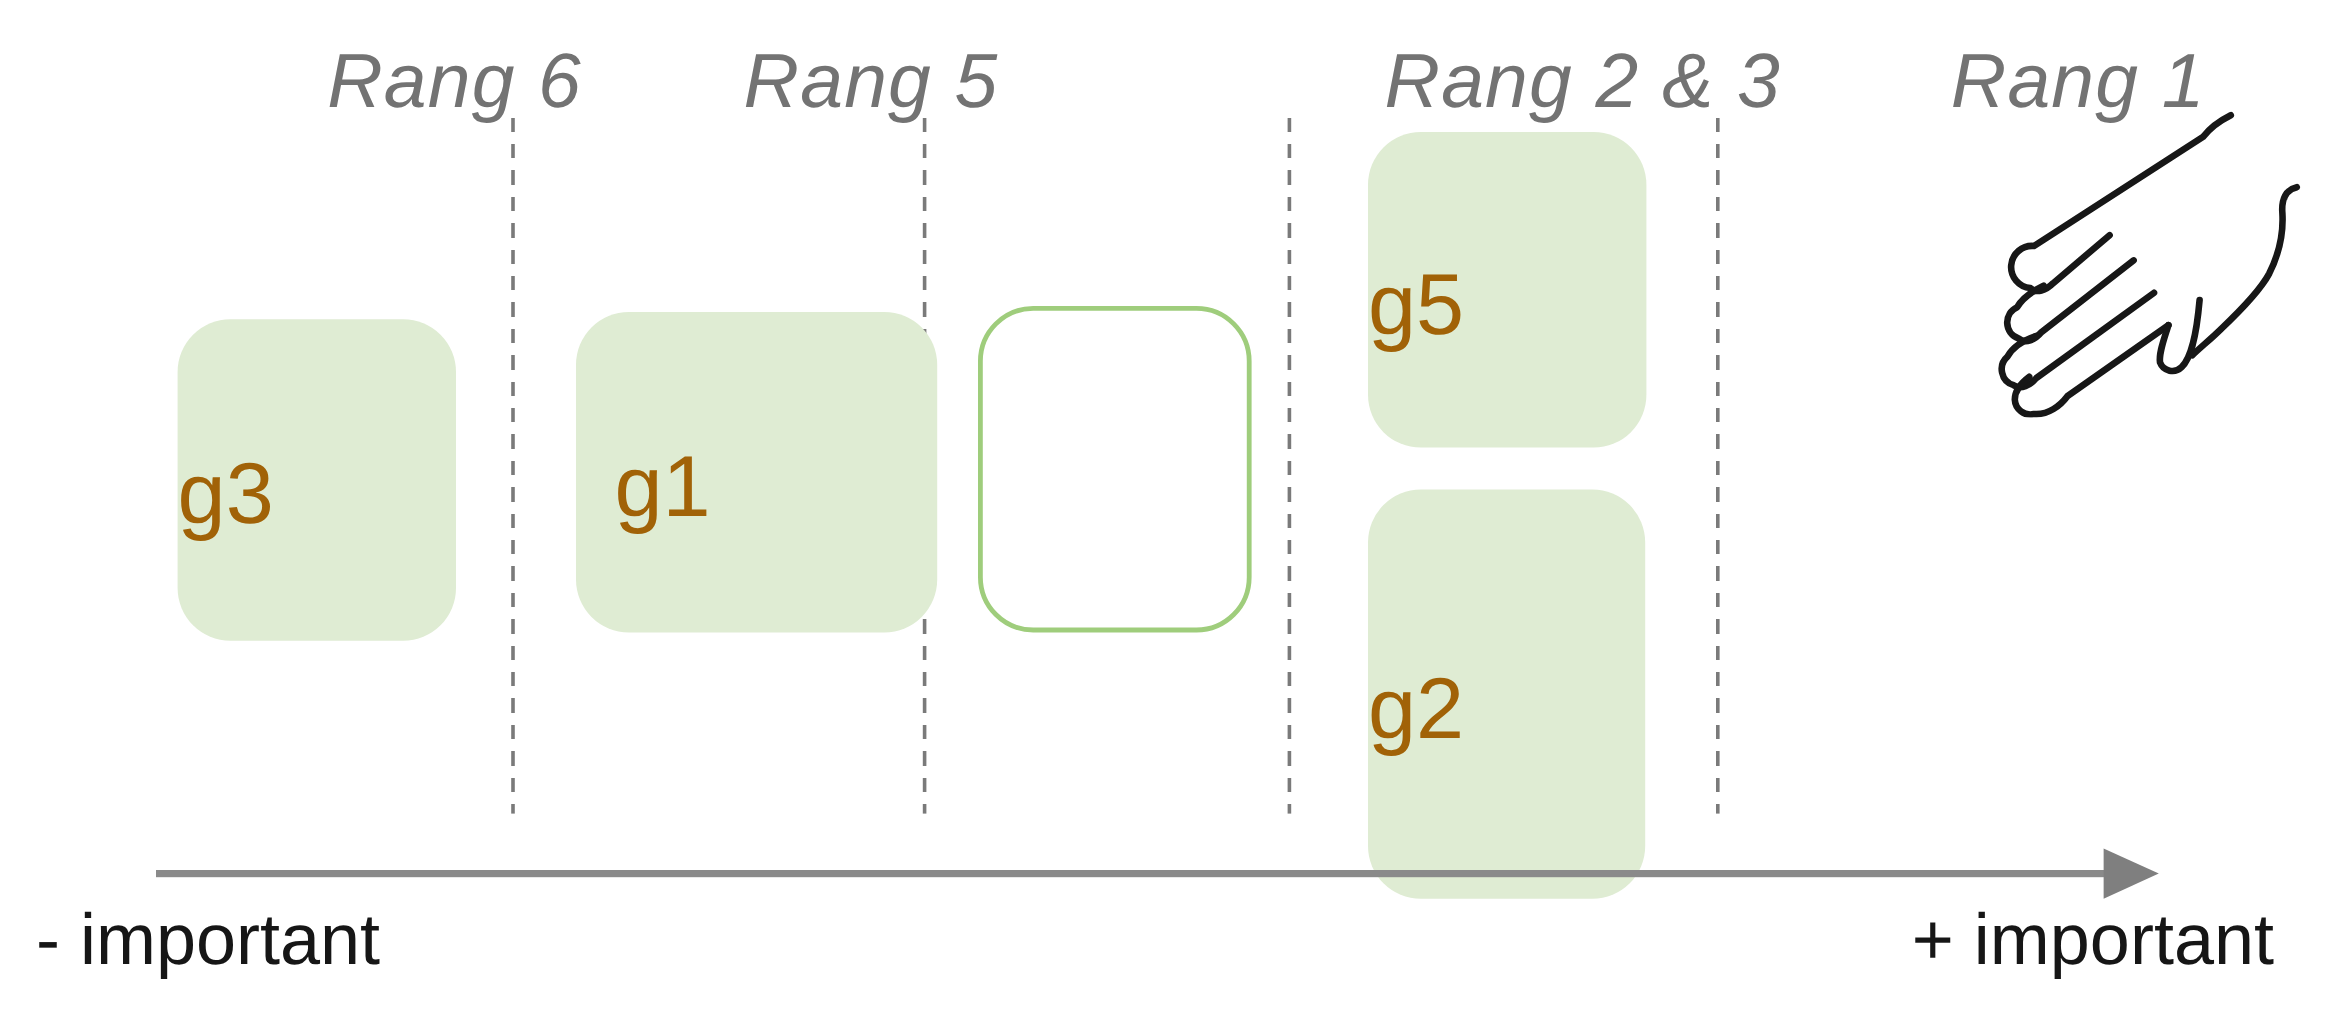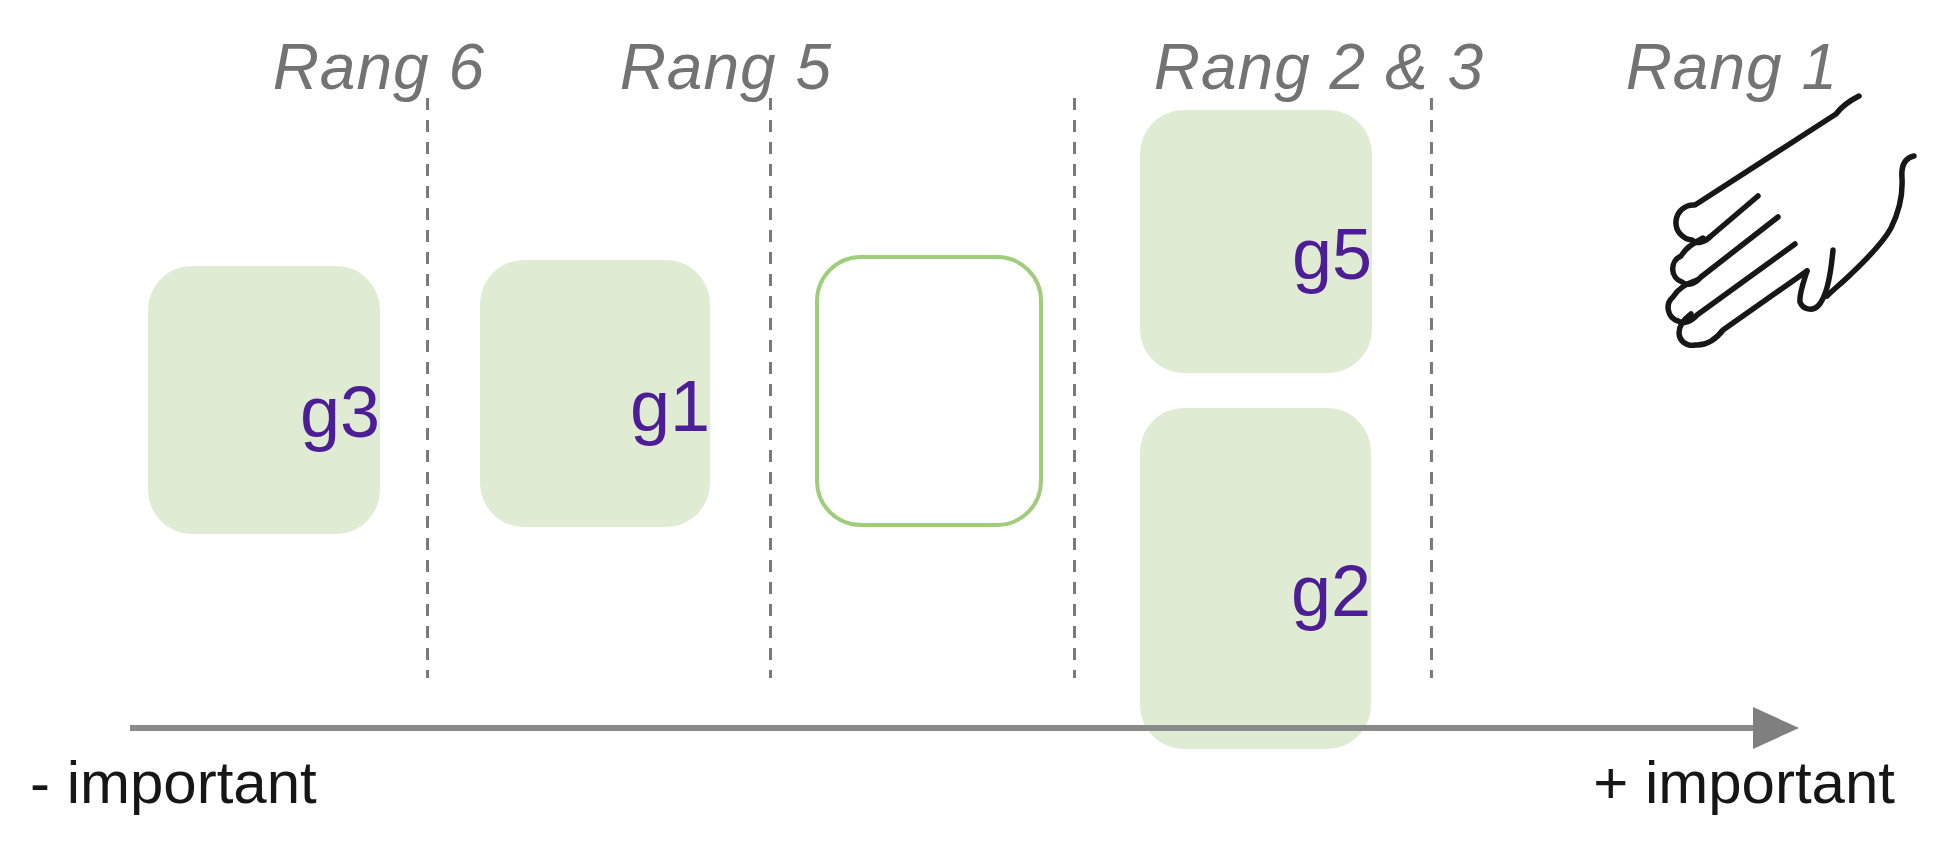--- a/index.html
+++ b/index.html
@@ -31,27 +31,27 @@
   }
   #sep-1{left:426px;}
   #sep-2{left:769px;}
   #sep-3{left:1073px;}
   #sep-4{left:1430px;}
 
   .card{
     position:absolute;
     background:#dfecd3;
     border-radius:44px;
-    display:flex;align-items:center;justify-content:flex-end;
+    display:flex;align-items:center;justify-content:flex-start;
     font-size:72px;
-    color:#4c1d95;
+    color:#a16207;
   }
   .card .lbl{transform:translateY(12px);}
   #card-g3{left:148px;top:266px;width:232px;height:268px;}
-  #card-g1{left:480px;top:260px;width:230px;height:267px;}
+  #card-g1{left:480px;top:260px;width:269px;height:267px;padding-left:32px;}
   #card-g5{left:1140px;top:110px;width:232px;height:263px;}
   #card-g2{left:1140px;top:408px;width:231px;height:341px;}
   #card-g4{left:1491px;top:250px;width:231px;height:273px;}
 
   .empty-slot{
     position:absolute;
     left:815px;top:255px;width:228px;height:272px;
     background:#ffffff;
     border:4px solid #9fcd7c;
     border-radius:46px;

